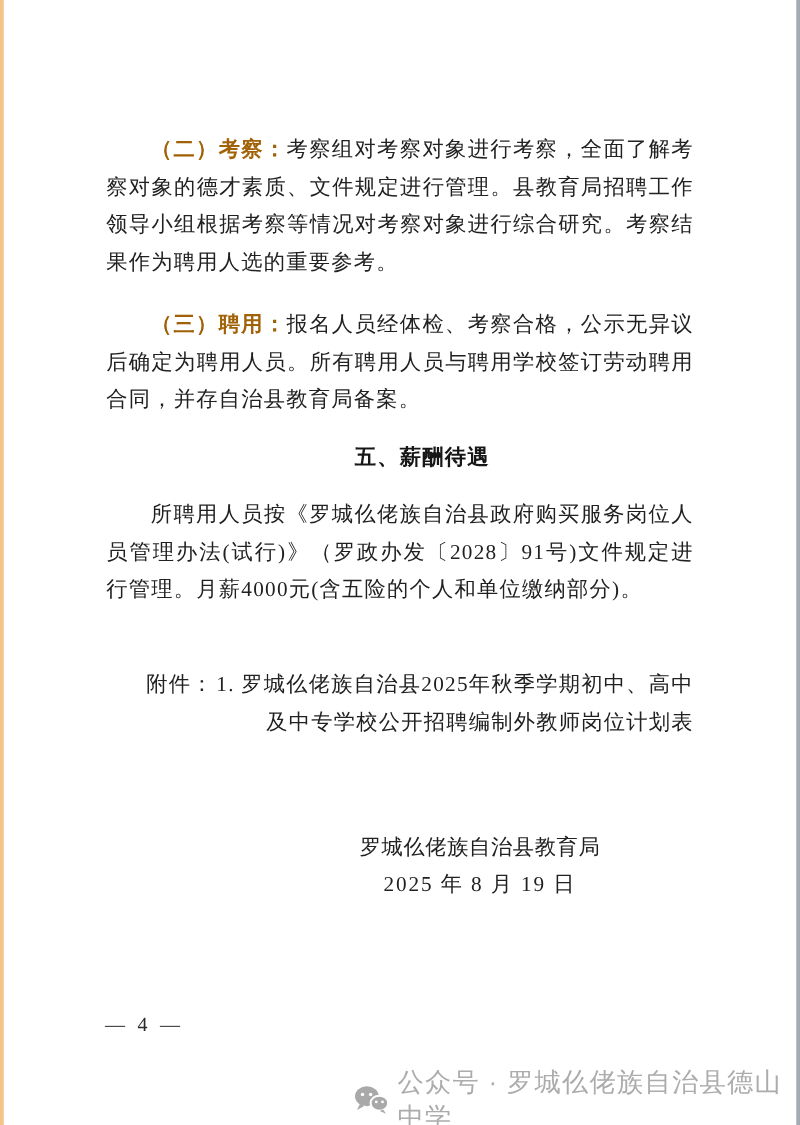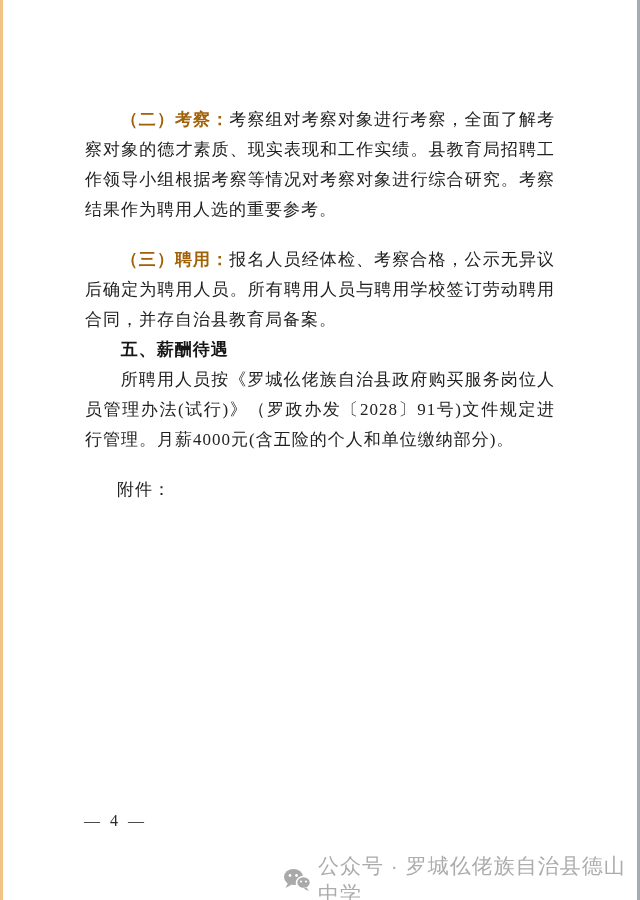--- a/index.html
+++ b/index.html
@@ -37,30 +37,30 @@
     letter-spacing: 1px;
     text-align: justify;
   }
   .para {
     margin: 0;
     text-indent: 2.1em;
   }
   .para + .para { margin-top: 20px; }
   .para .label { font-weight: bold; color: #a16207; }
   .section-heading {
-    margin: 0;
+    margin: 16px;
     font-size: 17px;
     line-height: 30px;
     font-weight: bold;
     color: #161616;
     text-indent: 2.1em;
-    text-align: left;
+    text-align: center;
   }
   .attachments {
-    margin-top: 20px;
+    margin-top: 46px;
     display: flex;
     padding-left: 32px;
     text-align: right;
   }
   .att-label {
     white-space: nowrap;
     flex: 0 0 auto;
   }
   .att-items { flex: 1 1 auto; }
   .att-item .wrap-line { padding-left: 26px; }
@@ -98,34 +98,42 @@
   .wechat-icon { display: block; }
 </style>
 </head>
 <body>
 
 <div class="scan-edge-left"></div>
 <div class="scan-edge-right"></div>
 
 <main class="content">
 
-  <p class="para"><span class="label">（二）考察：</span><span>考察组对考察对象进行考察，全面了解考察对象的德才素质、现实表现和工作实绩。县教育局招聘工作领导小组根据考察等情况对考察对象进行综合研究。考察结果作为聘用人选的重要参考。</span></p>
+  <p class="para"><span class="label">（二）考察：</span><span>考察组对考察对象进行考察，全面了解考察对象的德才素质、文件规定进行管理。县教育局招聘工作领导小组根据考察等情况对考察对象进行综合研究。考察结果作为聘用人选的重要参考。</span></p>
 
   <p class="para"><span class="label">（三）聘用：</span><span>报名人员经体检、考察合格，公示无异议后确定为聘用人员。所有聘用人员与聘用学校签订劳动聘用合同，并存自治县教育局备案。</span></p>
 
   <h3 class="section-heading">五、薪酬待遇</h3>
 
   <p class="para">所聘用人员按《罗城仫佬族自治县政府购买服务岗位人员管理办法(试行)》（罗政办发〔2028〕91号)文件规定进行管理。月薪4000元(含五险的个人和单位缴纳部分)。</p>
 
   <div class="attachments">
     <span class="att-label">附件：</span>
     <div class="att-items">
+      <div class="att-item">
+        <div>1. 罗城仫佬族自治县2025年秋季学期初中、高中</div>
+        <div class="wrap-line">及中专学校公开招聘编制外教师岗位计划表</div>
+      </div>
     </div>
   </div>
 
+  <div class="signature">
+    <div class="sig-org">罗城仫佬族自治县教育局</div>
+    <div class="sig-date">2025 年 8 月 19 日</div>
+  </div>
 
 </main>
 
 <div class="page-number">— 4 —</div>
 
 <div class="footer">
   <span>
     <svg class="wechat-icon" width="28" height="24" viewBox="0 0 28 24">
       <ellipse cx="10.5" cy="9" rx="9.5" ry="8" fill="#a9a9a9"></ellipse>
       <path d="M5 15 L2.5 20 L8.5 16.8 Z" fill="#a9a9a9"></path>

